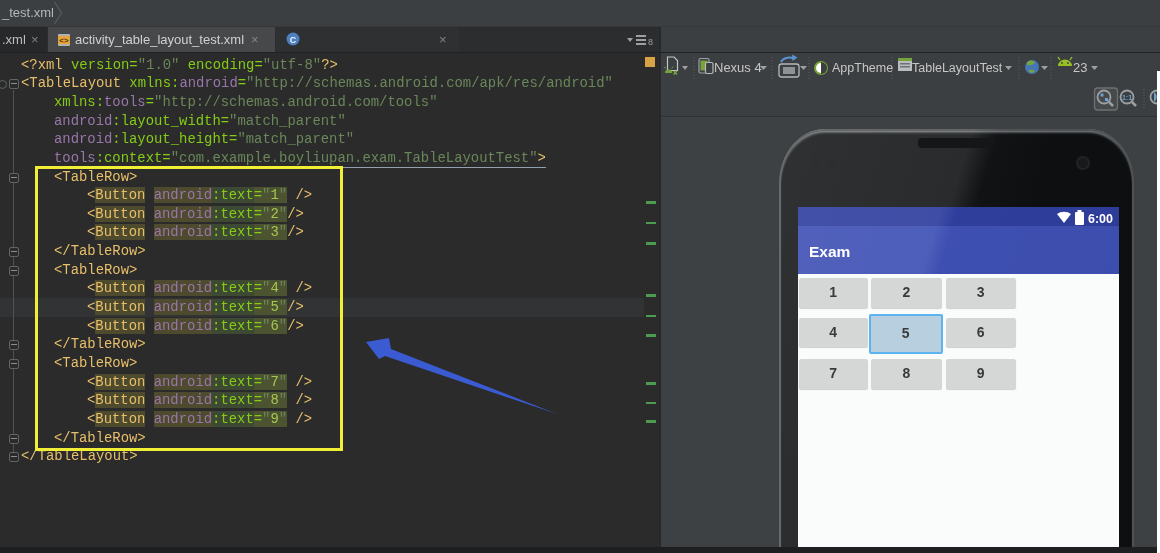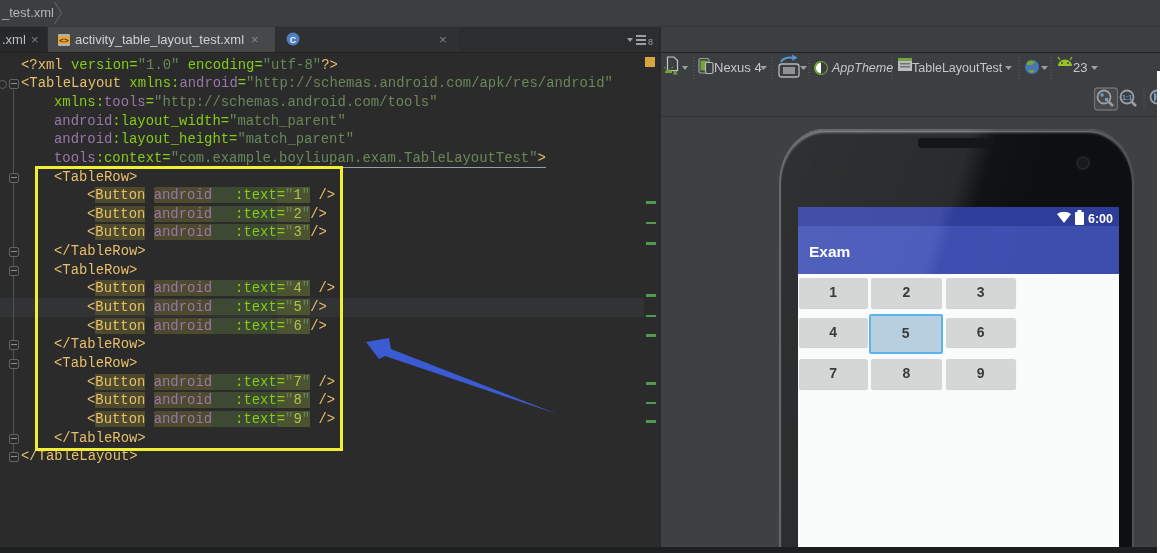--- a/index.html
+++ b/index.html
@@ -7,21 +7,21 @@
 #top{left:0;top:0;width:1160px;height:53px;background:#3c3f41;}
 #tabrow{left:0;top:27px;width:660px;height:25px;background:#2b2d2f;}
 .tab{position:absolute;top:27px;height:25px;color:#bcbec0;font-size:13px;}
 #prevhead{left:661px;top:27px;width:499px;height:25px;background:#3c3f41;color:#9da1a4;font-size:13px;}
 #topline{left:0;top:26px;width:1160px;height:1px;background:#353839;}
 #tabline{left:0;top:52px;width:1160px;height:1px;background:#202223;}
 
 #editor{left:0;top:53px;width:659px;height:494px;background:#2b2b2b;}
 .code{position:absolute;height:19px;line-height:19px;font-family:"Liberation Mono",monospace;font-size:13.9px;white-space:pre;color:#a9b7c6;}
 .t{color:#e8bf6a;} .a{color:#84cc16;} .n{color:#9876aa;} .s{color:#6a8759;} .d{color:#a8c653;}
-.h1{background:#4e4a2d;} .h2{background:#3d4933;padding-left:23px;} .h3{background:#4c5330;}
+.h1{background:#4e4a2d;} .h2{background:#3d4933;} .h3{background:#4c5330;}
 #caret{left:0;top:298px;width:644px;height:19px;background:#313335;}
 
 #canvas{left:661px;top:117px;width:496px;height:430px;background:#3e4143;}
 #strip{left:0;top:547px;width:1157px;height:6px;background:#1d1f20;}
 .bt{position:absolute;height:29.5px;background:#d5d6d6;border-radius:2.5px;box-shadow:0 1px 1px rgba(0,0,0,0.18);text-align:center;line-height:29.5px;font-size:14px;font-weight:bold;color:#3a3a3a;}
 #wstrip{left:1157px;top:71px;width:3px;height:482px;background:#fff;}
 </style></head>
 <body>
 <div id="app">
   <div id="top" class="abs"></div>
@@ -186,21 +186,21 @@
         <rect x="444" y="45" width="3" height="3" fill="#6ba1d1"></rect>
 
       <circle cx="466" cy="44" r="6.5" fill="none" stroke="#9ca0a3" stroke-width="1.8"></circle>
       <line x1="471" y1="49" x2="475" y2="53" stroke="#9ca0a3" stroke-width="2.5"></line>
       <text x="466" y="47" font-size="7" font-weight="bold" fill="#6ba1d1" text-anchor="middle" font-family="Liberation Sans">1:1</text>
 
       <circle cx="496" cy="44" r="6.5" fill="none" stroke="#9ca0a3" stroke-width="1.8"></circle>
       <path d="M493,39 a6,6 0 0 1 0,10 z" fill="#6ba1d1"></path>
     </svg>
     <span style="position:absolute;left:53px;top:7px;font-size:13px;color:#c6c6c6;">Nexus 4</span>
-    <span style="position:absolute;left:171px;top:8px;font-size:12.5px;color:#c6c6c6;font-style:italic;">AppTheme</span>
+    <span style="position:absolute;left:171px;top:8px;font-size:12.5px;color:#c6c6c6;">AppTheme</span>
     <span style="position:absolute;left:251px;top:8px;font-size:12.5px;color:#c6c6c6;">TableLayoutTest</span>
     <span style="position:absolute;left:412px;top:7px;font-size:13px;color:#c6c6c6;">23</span>
   </div>
   <div class="abs" style="left:661px;top:116px;width:496px;height:1px;background:#303335;"></div>
   <div id="canvas" class="abs"></div>
 
   <div id="phone" class="abs" style="left:779px;top:129px;width:355px;height:424px;border-radius:46px 46px 0 0 / 55px 55px 0 0;background:#0d0f10;box-shadow:inset 0 0 0 2px #4e5254, inset 0 3px 3px #9b9ea1;">
     <div class="abs" style="left:0;top:0;width:355px;height:424px;border-radius:46px 46px 0 0 / 55px 55px 0 0;background:linear-gradient(107deg,rgba(255,255,255,0.14) 0%,rgba(255,255,255,0.118) 40%,rgba(255,255,255,0.015) 45.5%,rgba(255,255,255,0) 58%);"></div>
 
     <div class="abs" style="left:139px;top:9px;width:75px;height:10px;background:#141617;border-radius:4px;"></div>

